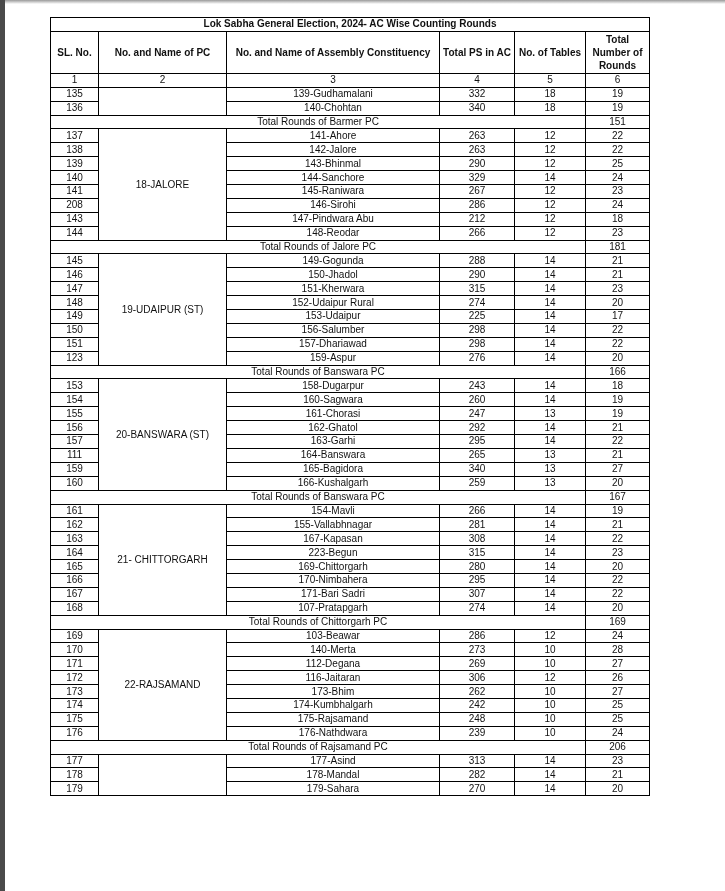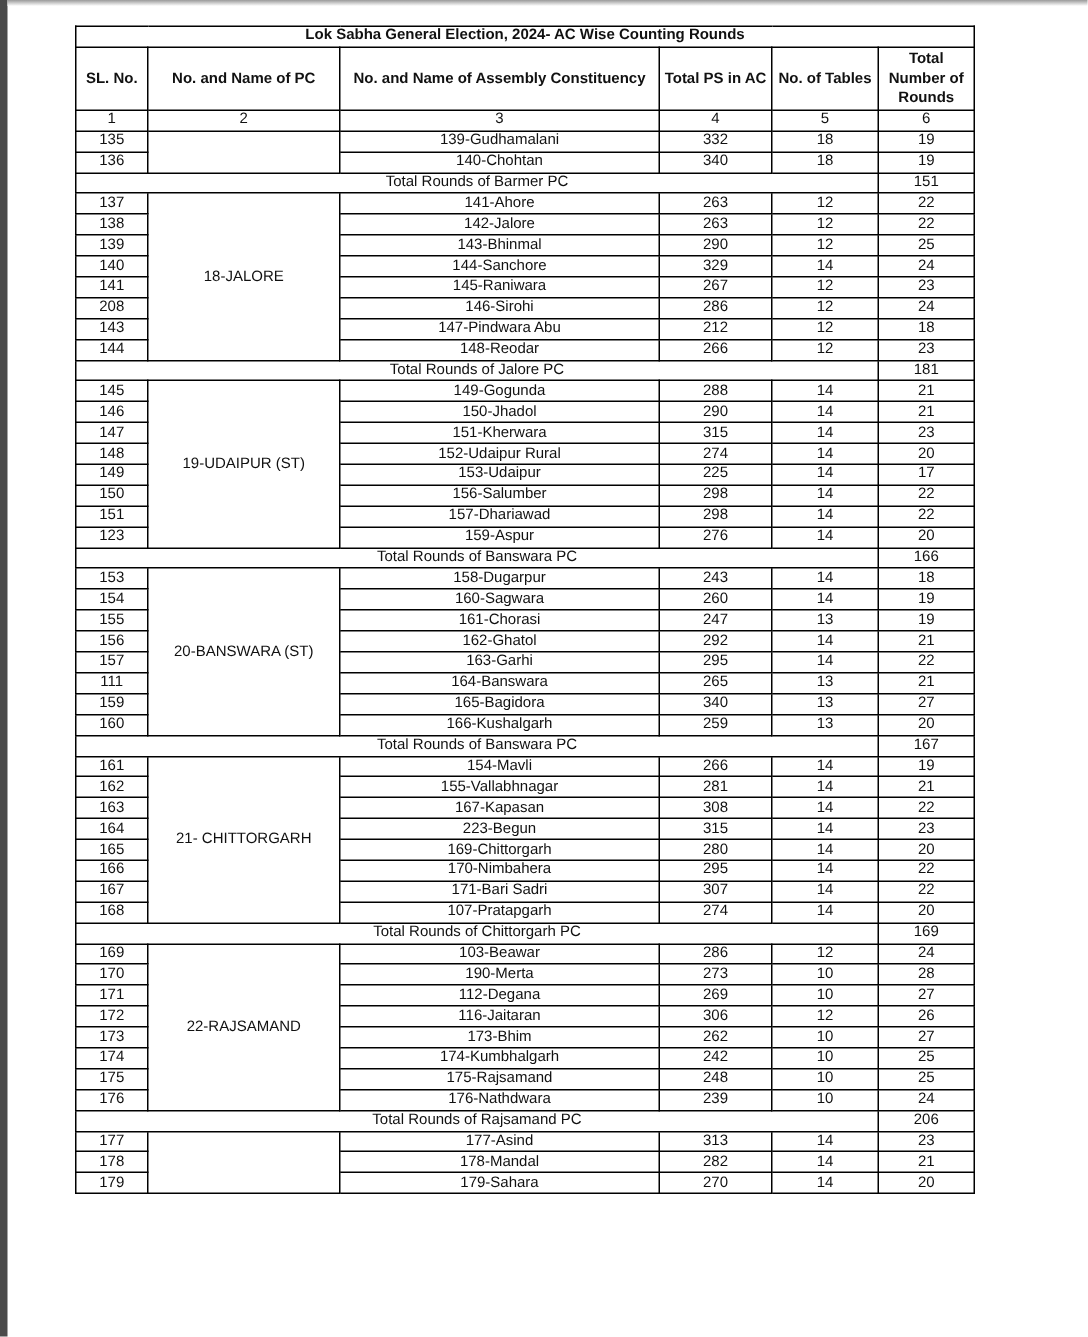--- a/index.html
+++ b/index.html
@@ -330,21 +330,21 @@
       <tr>
         <td>169</td>
         <td class="pc" rowspan="8">22-RAJSAMAND</td>
         <td class="ac">103-Beawar</td>
         <td>286</td>
         <td>12</td>
         <td>24</td>
       </tr>
       <tr>
         <td>170</td>
-        <td class="ac">190-Merta</td>
+        <td class="ac">140-Merta</td>
         <td>273</td>
         <td>10</td>
         <td>28</td>
       </tr>
       <tr>
         <td>171</td>
         <td class="ac">112-Degana</td>
         <td>269</td>
         <td>10</td>
         <td>27</td>

